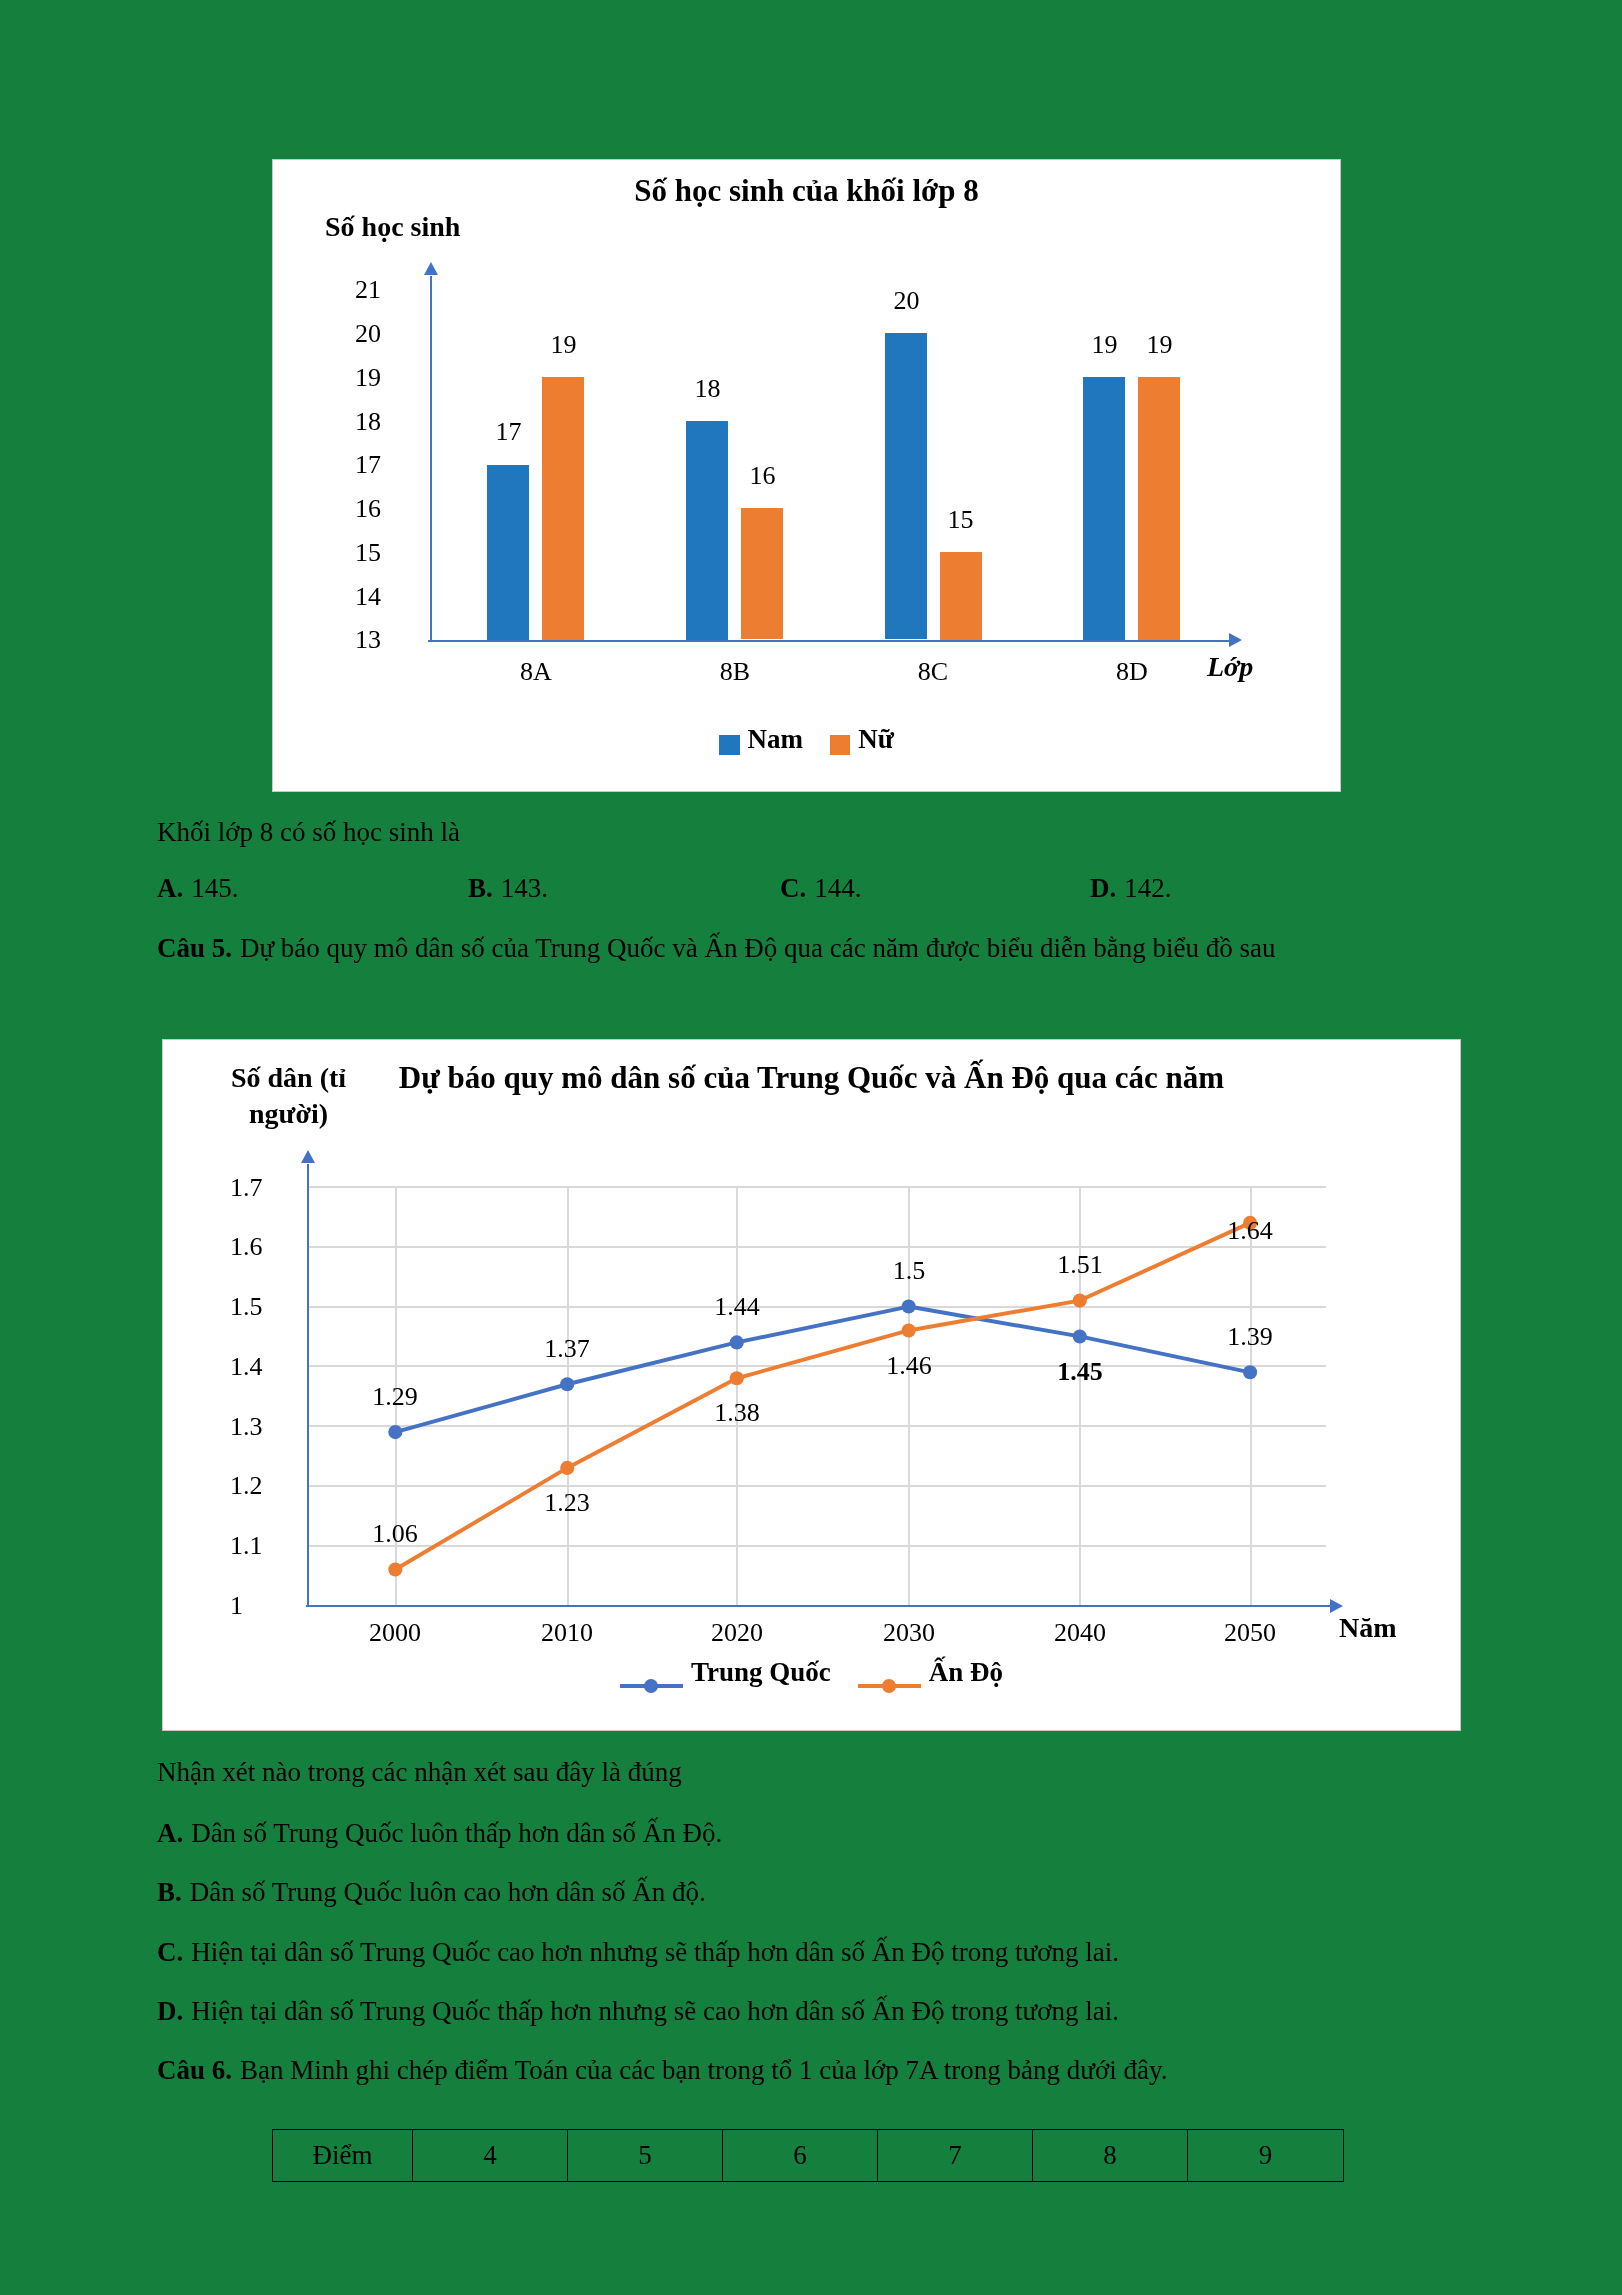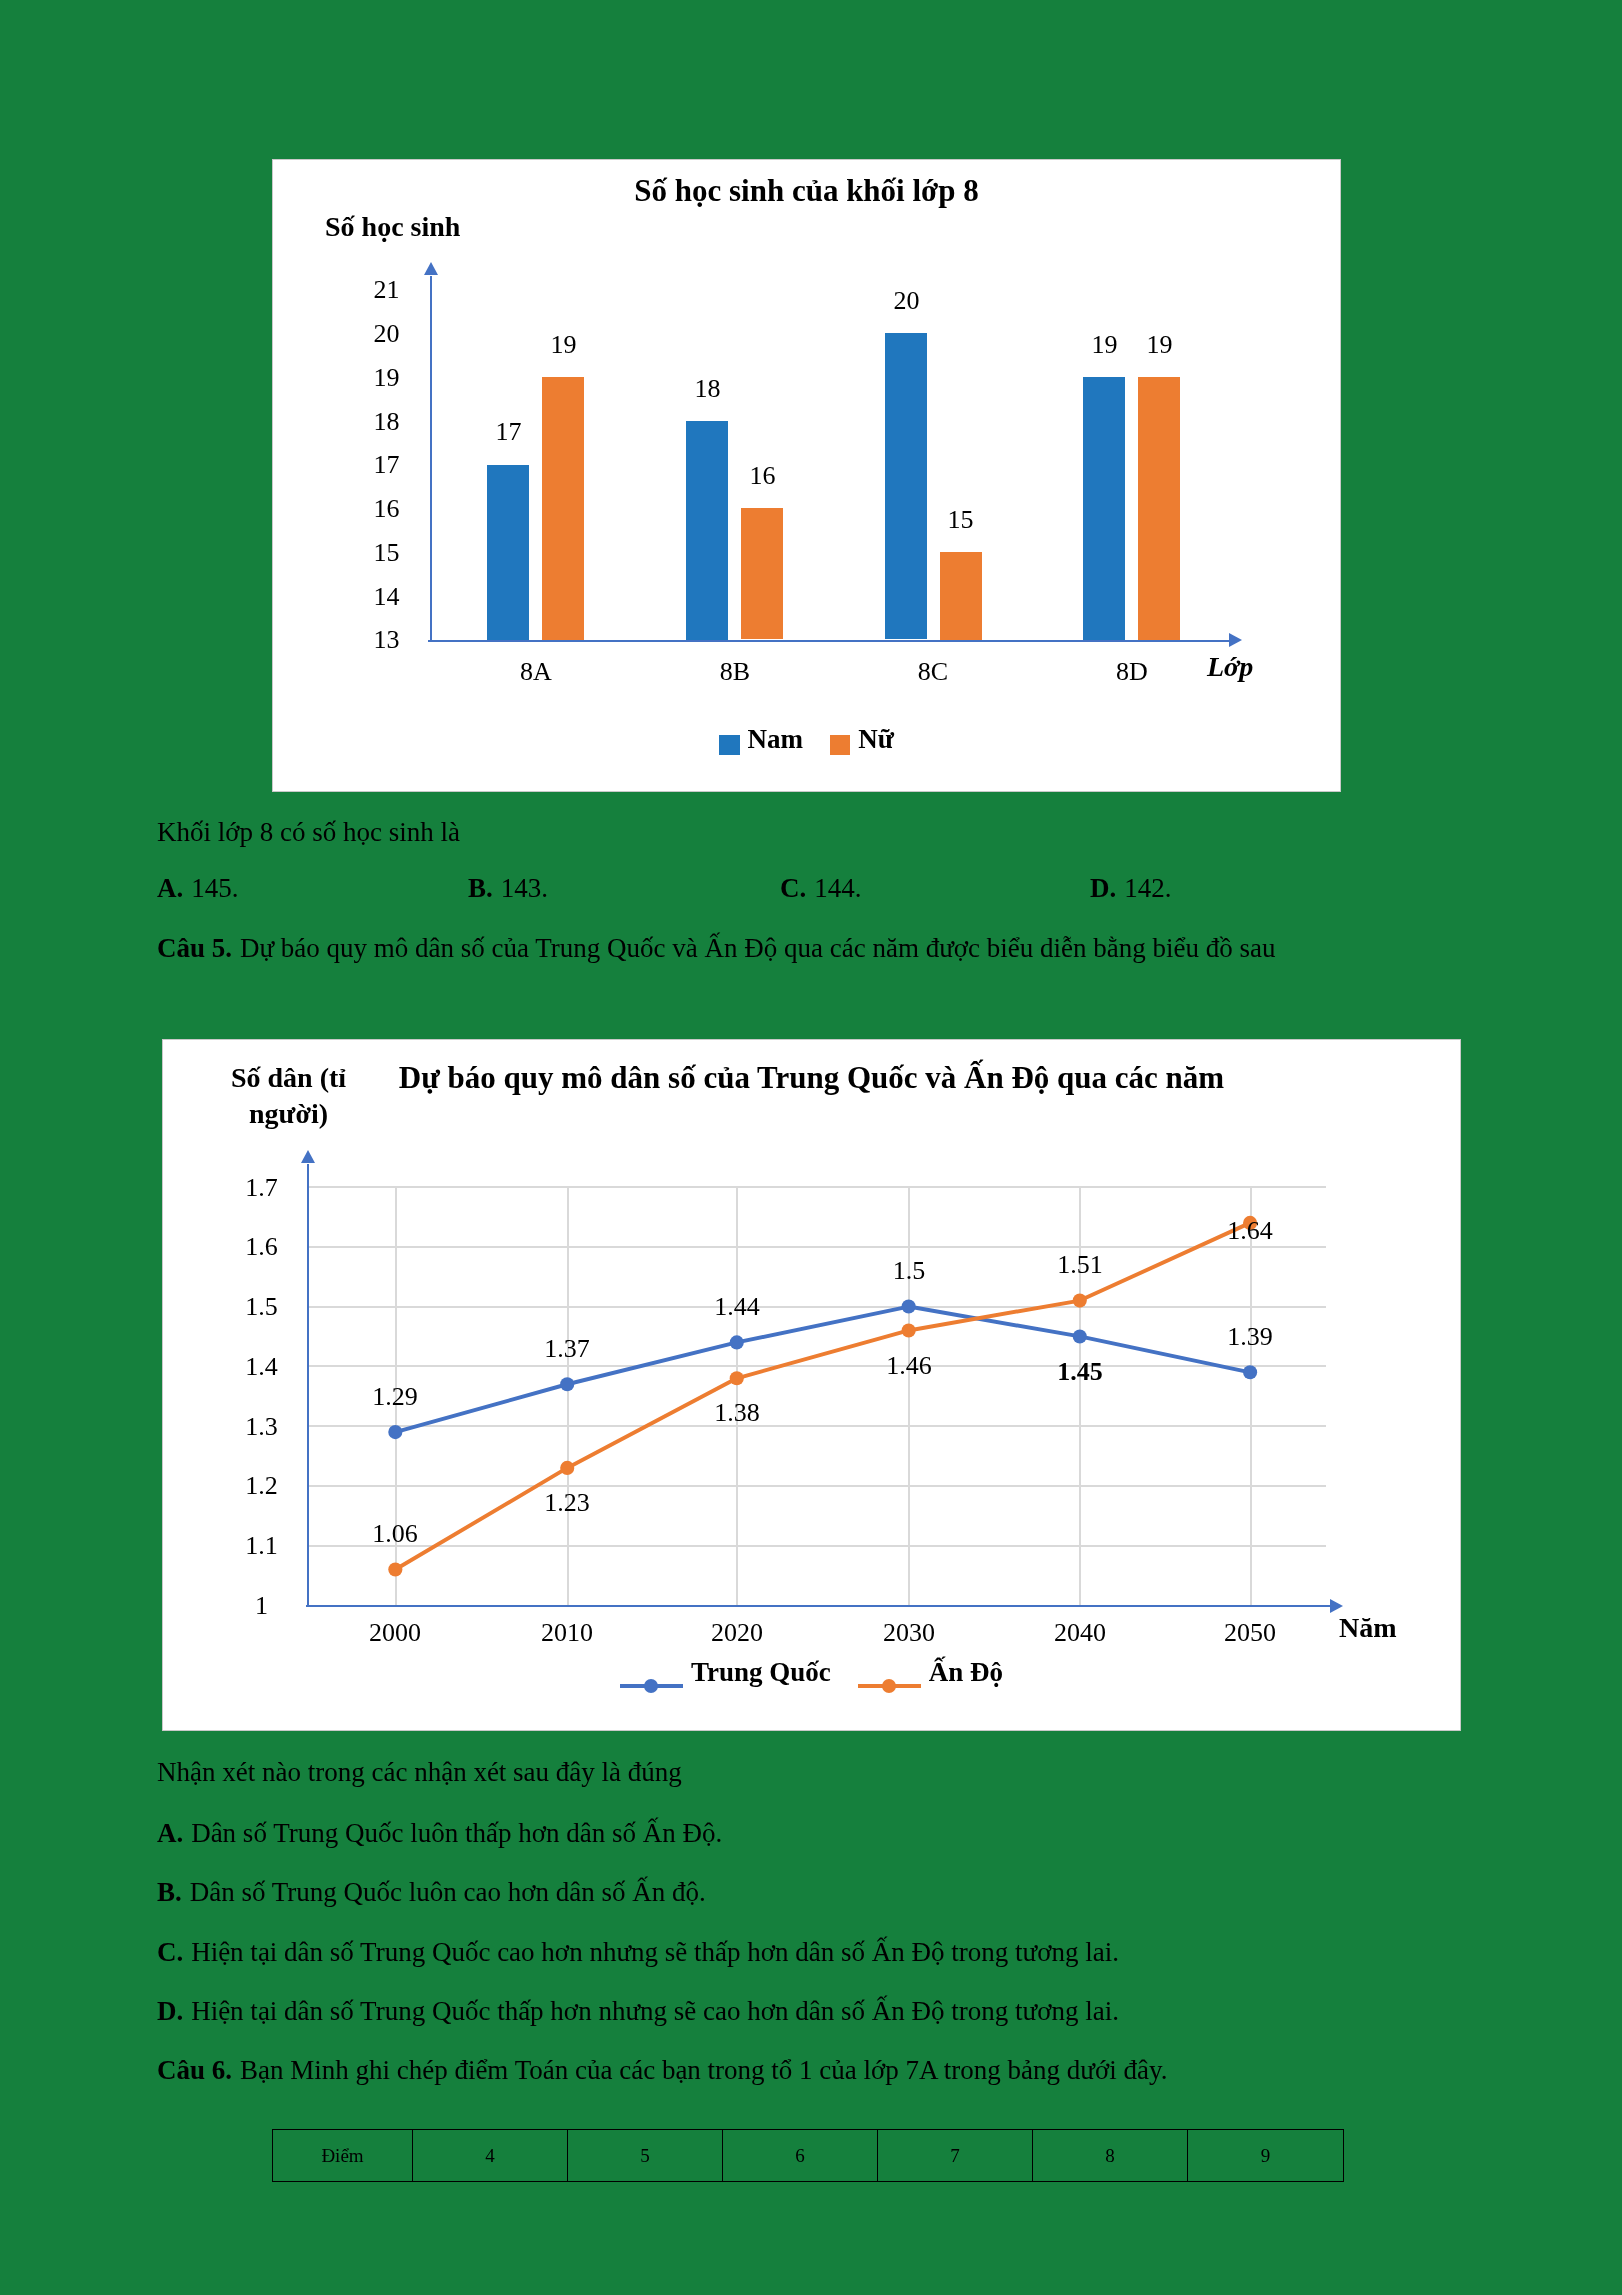--- a/index.html
+++ b/index.html
@@ -10,21 +10,21 @@
   .chart-box { position:absolute; background:#fff; border:1.6px solid #c9c9c9; }
   .chart1 { left:272px; top:159px; width:1069px; height:633px; }
   .chart2 { left:162px; top:1039px; width:1299px; height:692px; }
 
   .chart-title { position:absolute; left:0; right:0; text-align:center; font-weight:bold; font-size:31px; }
   .chart-title2 { left:50%; right:auto; transform:translateX(-50%); width:848px; line-height:47px; }
   .ylab { position:absolute; font-weight:bold; font-size:28px; line-height:36px; }
   .xlab { position:absolute; font-weight:bold; font-size:28px; }
 
   .tick, .cat-label, .val-label, .dlabel { position:absolute; font-size:26px; line-height:35px; text-align:center; white-space:nowrap; }
-  .ytick { text-align:center; }
+  .ytick { text-align:left; }
 
   .vaxis { position:absolute; width:2.4px; background:#4472C4; }
   .haxis { position:absolute; height:2.4px; background:#4472C4; }
   .arrow-up { position:absolute; width:0; height:0; border-left:7px solid transparent; border-right:7px solid transparent; border-bottom:13.3px solid #4472C4; }
   .arrow-right { position:absolute; width:0; height:0; border-top:7px solid transparent; border-bottom:7px solid transparent; border-left:13.3px solid #4472C4; }
 
   .gridh { position:absolute; height:1.6px; background:#d9d9d9; }
   .gridv { position:absolute; width:1.6px; background:#d9d9d9; }
   .bar { position:absolute; }
 
@@ -34,21 +34,21 @@
   .legend-text { font-weight:bold; font-size:27px; }
   .legline { position:relative; width:63px; height:3.9px; display:inline-block; }
   .legdot { position:absolute; left:24px; top:-5.5px; width:14px; height:14px; border-radius:50%; }
 
   .tline { position:absolute; left:157px; font-size:27px; line-height:35px; white-space:nowrap; }
   .para { position:absolute; left:157px; width:1193px; font-size:27px; line-height:59px; text-align:justify; white-space:normal; }
   .opt { position:absolute; font-size:27px; line-height:35px; white-space:nowrap; }
   .lbl { font-weight:bold; margin-right:7.9px; }
 
   .score-table { position:absolute; left:272px; top:2129px; width:1069px; border-collapse:collapse; table-layout:fixed; }
-  .score-table td { border:1.6px solid #000; text-align:center; font-size:19px; height:52px; }
+  .score-table td { border:1.6px solid #000; text-align:center; font-size:27px; height:52px; }
 </style>
 </head>
 <body>
 
 <div class="page">
 
   <figure class="chart-box chart1">
       <div class="chart-title" style="top: 12.6px;">Số học sinh của khối lớp 8</div>
       <div class="ylab" style="left: 52px; top: 49px;">Số học sinh</div>
       <div class="tick ytick" style="left: 82px; width: 63px; top: 112px;">21</div>

